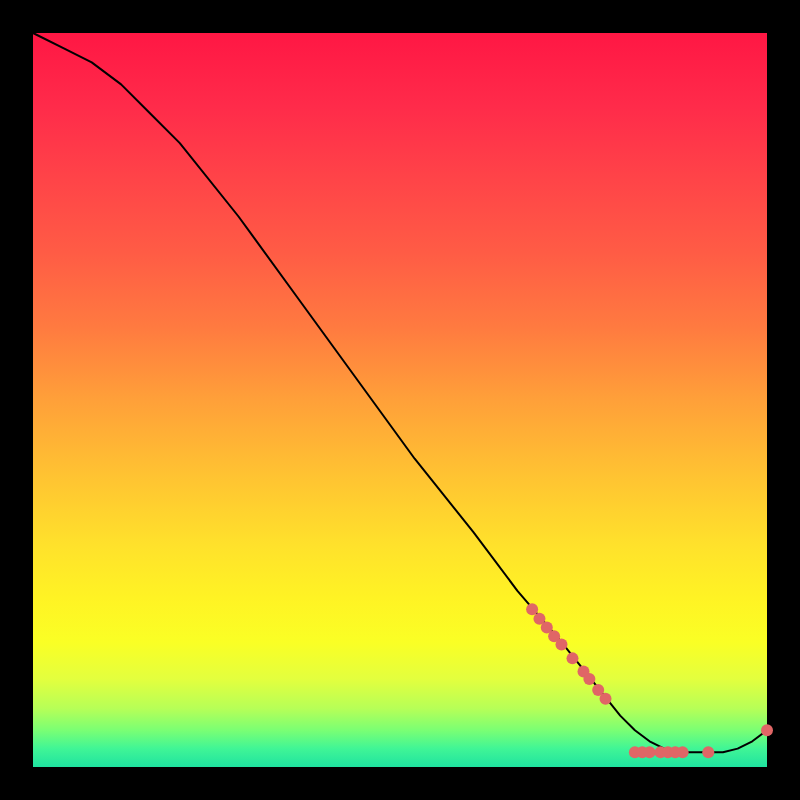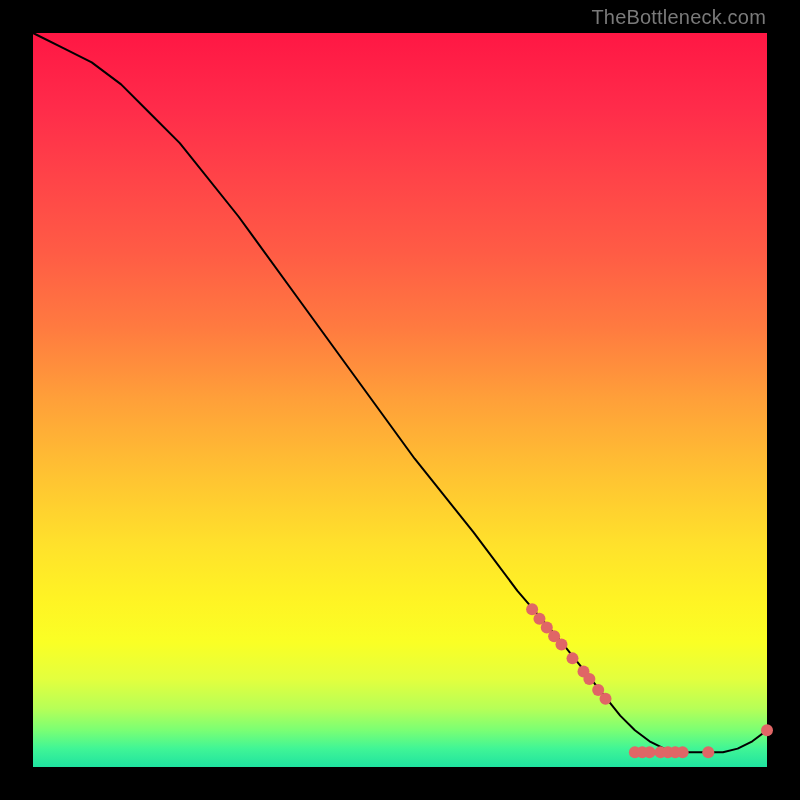--- a/index.html
+++ b/index.html
@@ -96,15 +96,14 @@
           <circle cx="634.91" cy="719.32" r="6" fill="#e06666"></circle>
           <circle cx="642.25" cy="719.32" r="6" fill="#e06666"></circle>
           <circle cx="649.59" cy="719.32" r="6" fill="#e06666"></circle>
           <circle cx="675.28" cy="719.32" r="6" fill="#e06666"></circle>
           <circle cx="734.00" cy="697.30" r="6" fill="#e06666"></circle>
         </g>
     </svg>
 
   </div>
 
-  <div class="watermark">TheBottleneck.com</div>
 
 </div>
 
 </body></html>

